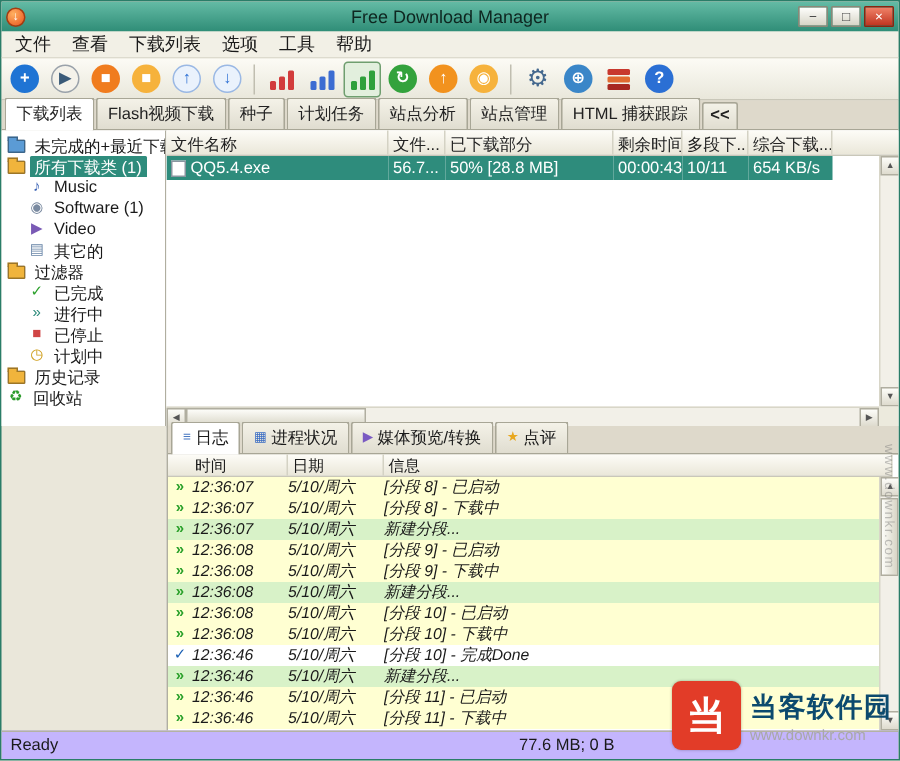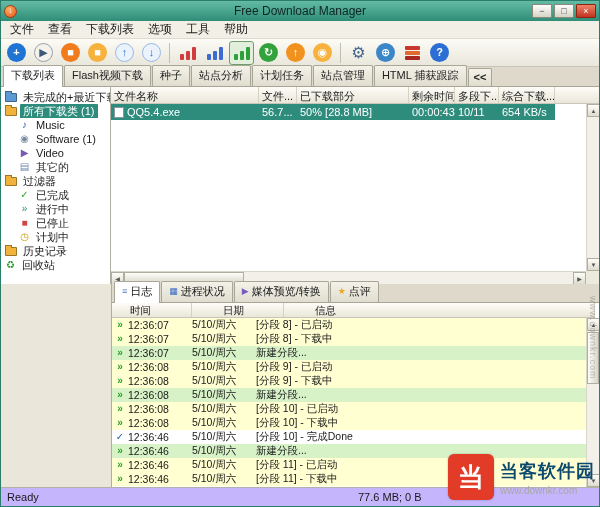--- a/index.html
+++ b/index.html
@@ -87,40 +87,40 @@
   .bottom { position:absolute; left:0; top:283px; right:0; height:203px; }
   .log-panel { position:absolute; left:110px; right:0; top:0; bottom:0; background:#fff; border-left:1px solid #b0aea0; }
   .btabs { position:absolute; left:0; top:0; right:0; height:19px; background:#ded9cb;
            border-bottom:1px solid #a8a696; display:flex; align-items:flex-end; padding:2px 2px 0; }
   .btab { display:flex; align-items:center; gap:3px; padding:2px 7px 3px; font-size:11px;
           background:linear-gradient(#f4f2e8,#e0ddd0); border:1px solid #a8a696; border-bottom:none;
           margin-right:1px; border-radius:2px 2px 0 0; white-space:nowrap; }
   .btab.active { background:#fff; margin-bottom:-1px; padding-bottom:4px; z-index:2; position:relative; }
   .bt-icon { font-size:9px; line-height:1; }
   .log-header { position:absolute; left:0; top:19px; right:4px; height:15px; display:flex;
-                background:linear-gradient(#fdfcf7,#eae7d9); border-bottom:1px solid #c9c7b9;gap:28px; }
+                background:linear-gradient(#fdfcf7,#eae7d9); border-bottom:1px solid #c9c7b9; }
   .lhcell { border-right:1px solid #d4d2c4; padding:1px 3px 0; font-size:10.5px; overflow:hidden; white-space:nowrap; }
   .lh0{width:80px; padding-left:18px;} .lh1{width:64px;} .lh2{flex:1;}
   .log-body { position:absolute; left:0; top:34px; right:13px; bottom:0; overflow:hidden; background:#fff; }
   .log-row { height:14px; display:flex; align-items:center; font-size:10.5px; white-space:nowrap; }
   .log-icon { width:16px; text-align:center; font-weight:bold; font-size:10px; flex:none; line-height:1; }
-  .lr { overflow:hidden; padding-right:2px; }
+  .lr { overflow:hidden; padding-right:2px;font-style:italic; }
   .lr0 { width:64px; } .lr1 { width:64px; } .lr2 { flex:1; }
   .log-vscroll { position:absolute; right:0; top:34px; bottom:0; width:13px; background:#f2f0e8;
                  border-left:1px solid #d8d6c8; }
   .log-vscroll .sb-up { position:absolute; top:0; left:0; }
   .log-vscroll .sb-down { position:absolute; bottom:0; left:0; }
   .vthumb { position:absolute; left:0; top:14px; width:12px; height:52px;
             background:linear-gradient(90deg,#fdfdf9,#d8d5c6); border:1px solid #b0aea0; }
 
   
   .statusbar { position:absolute; left:0; right:0; top:486px; height:19px; background:#c4b5fd;
                border-top:1px solid #b4b2a4; display:flex; align-items:center; font-size:11px; }
   .status-left { padding-left:6px; }
-  .status-size { position:absolute; left:345px;margin-left:12px; }
+  .status-size { position:absolute; left:345px; }
 
   
   .wm { position:absolute; right:4px; bottom:6px; display:flex; align-items:center; gap:6px; z-index:50; }
   .wm-logo { width:46px; height:46px; background:#e23c28; border-radius:6px; color:#fff; font-size:26px; font-weight:bold;
              display:flex; align-items:center; justify-content:center; box-shadow:0 0 2px rgba(0,0,0,.3); }
   .wm-name { color:#0c4a6e; font-size:18px; font-weight:bold; letter-spacing:1px; }
   .wm-url { color:#a8a8a8; font-size:10px; margin-top:2px; }
   .wm-side { position:absolute; right:1px; top:295px; writing-mode:vertical-rl; font-size:9px;
              color:rgba(120,120,120,.45); letter-spacing:1px; z-index:40; }
 </style>
@@ -214,22 +214,22 @@
       </div>
       <div class="tool-btn">
         <span class="tb-circle" style="background: rgb(43, 111, 212); color: rgb(255, 255, 255);">?</span>
       </div>
     </div>
 
   <div class="tabstrip" id="tabstrip">
       <div class="tab active">下载列表</div>
       <div class="tab">Flash视频下载</div>
       <div class="tab">种子</div>
+      <div class="tab">计划任务</div>
       <div class="tab">站点分析</div>
-      <div class="tab">计划任务</div>
       <div class="tab">站点管理</div>
       <div class="tab">HTML 捕获跟踪</div>
       <div class="tab collapse">&lt;&lt;</div>
     </div>
 
   <div class="main">
     <div class="sidebar" id="sidebar">
         <div class="tree-item" style="padding-left: 3px;">
           <span class="folder-icon" style="background: rgb(91, 155, 213);"></span>
           <span class="tree-label">未完成的+最近下载</span>

